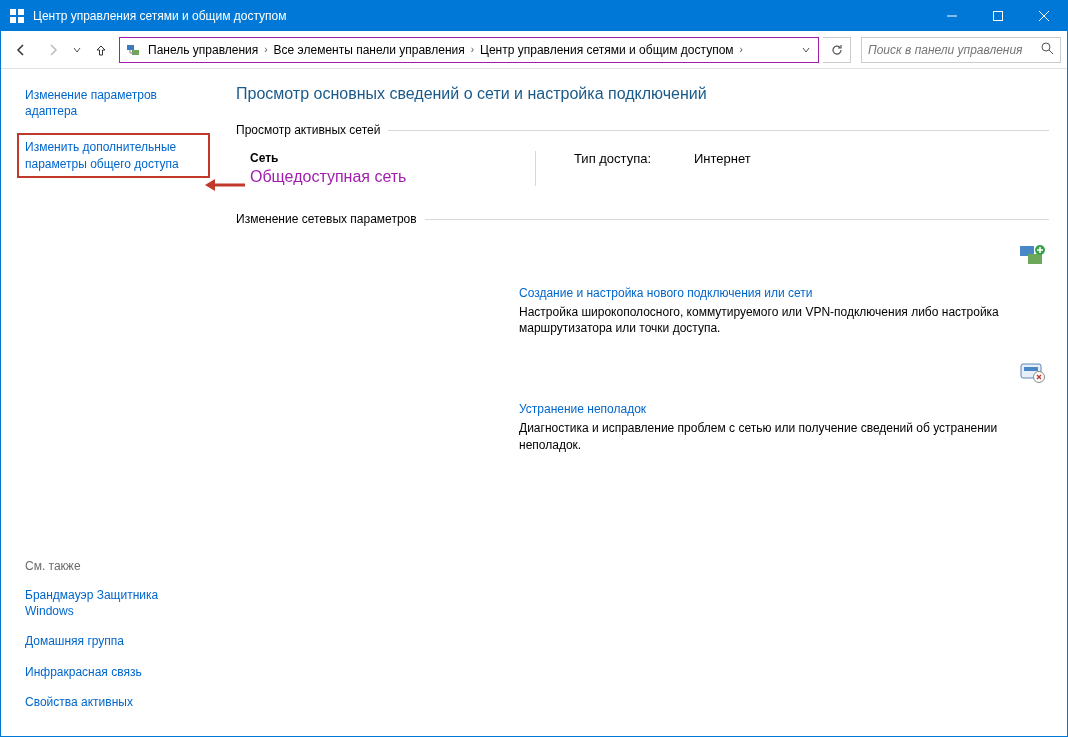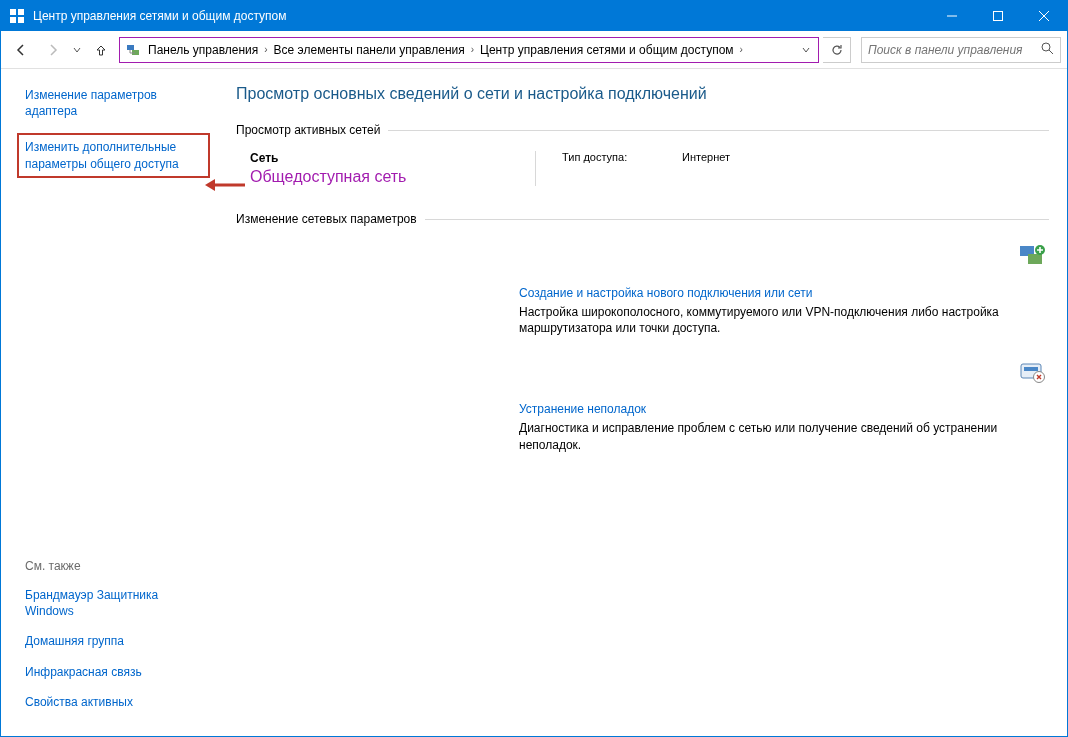--- a/index.html
+++ b/index.html
@@ -144,23 +144,23 @@
   .net-row {
     display: flex;
     padding: 0 0 0 14px;
     margin-bottom: 26px;
   }
   .net-left { width: 285px; }
   .net-left .net-name { font-weight: 600; font-size: 12px; }
   .net-left .net-type { font-size: 16px; color:#a21caf; margin-top: 3px; }
   .net-right {
     border-left: 1px solid #d8d8d8;
-    padding-left: 26px;
+    padding-left: 38px;
     flex: 1;
-    font-size: 11px;
+    font-size: 13px;
   }
   .net-right .kv-row { display: flex; margin-bottom: 4px; align-items: center; }
   .net-right .kv-label { width: 120px; color:#000; }
   .net-right .kv-val { color:#000; }
   .net-right .kv-link { color:#0066cc; cursor:pointer; display:flex;align-items:center; gap:6px;}
   .task {
     display: flex;
     align-items: flex-end;
     padding: 0 0 0 14px;
     margin-bottom: 20px;

